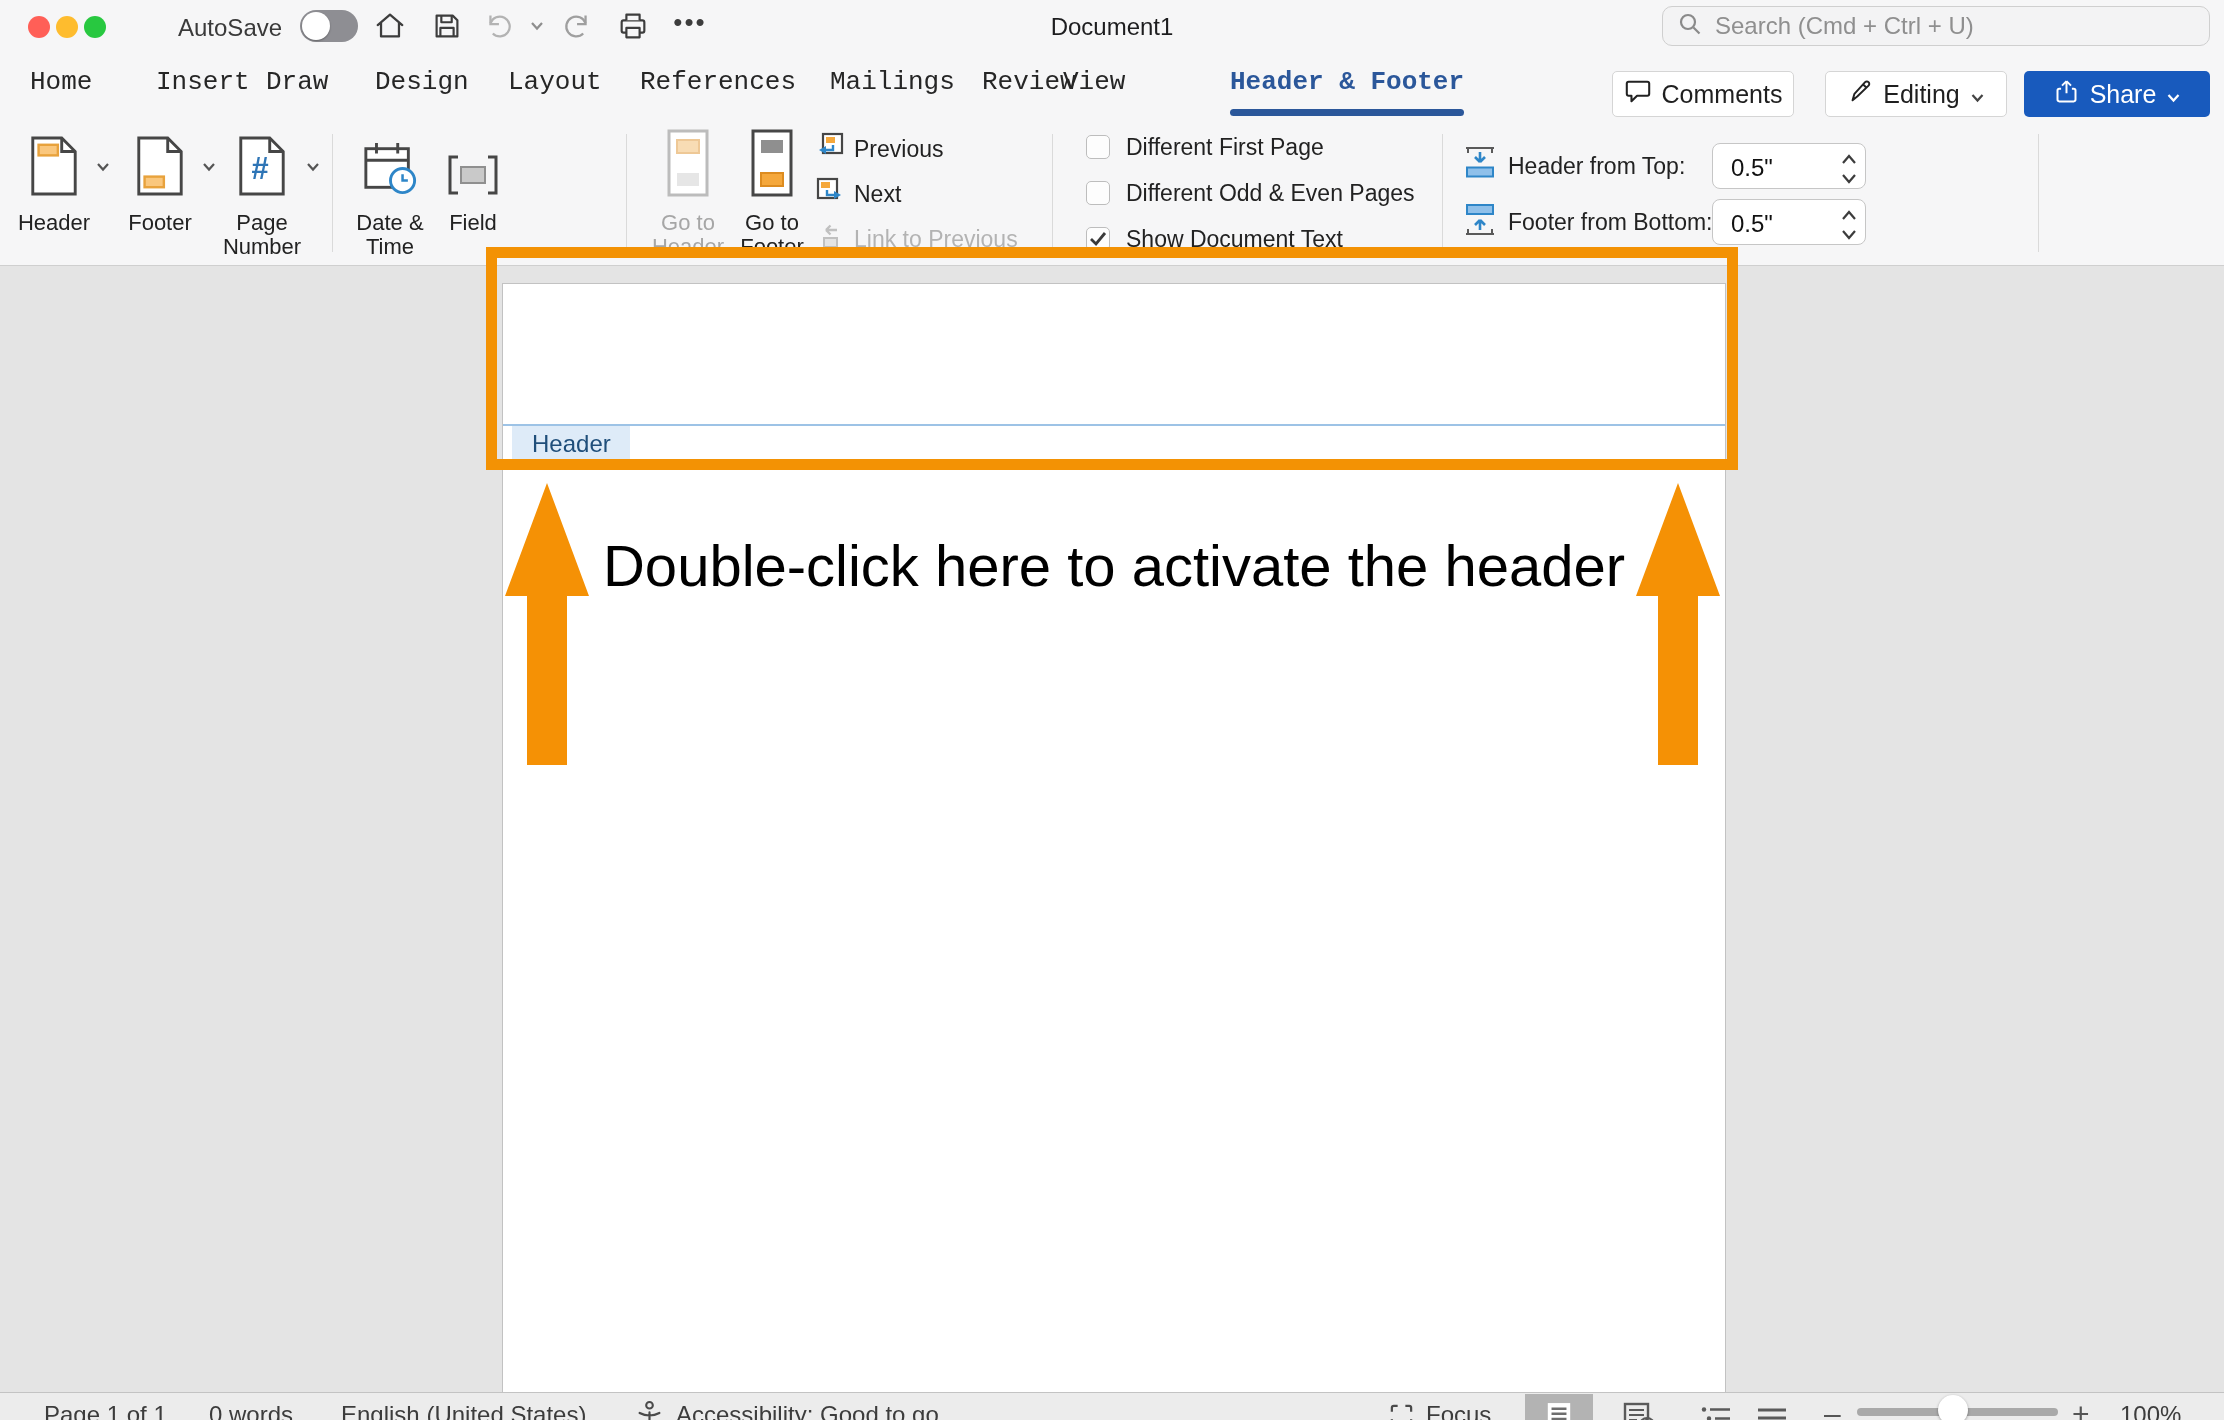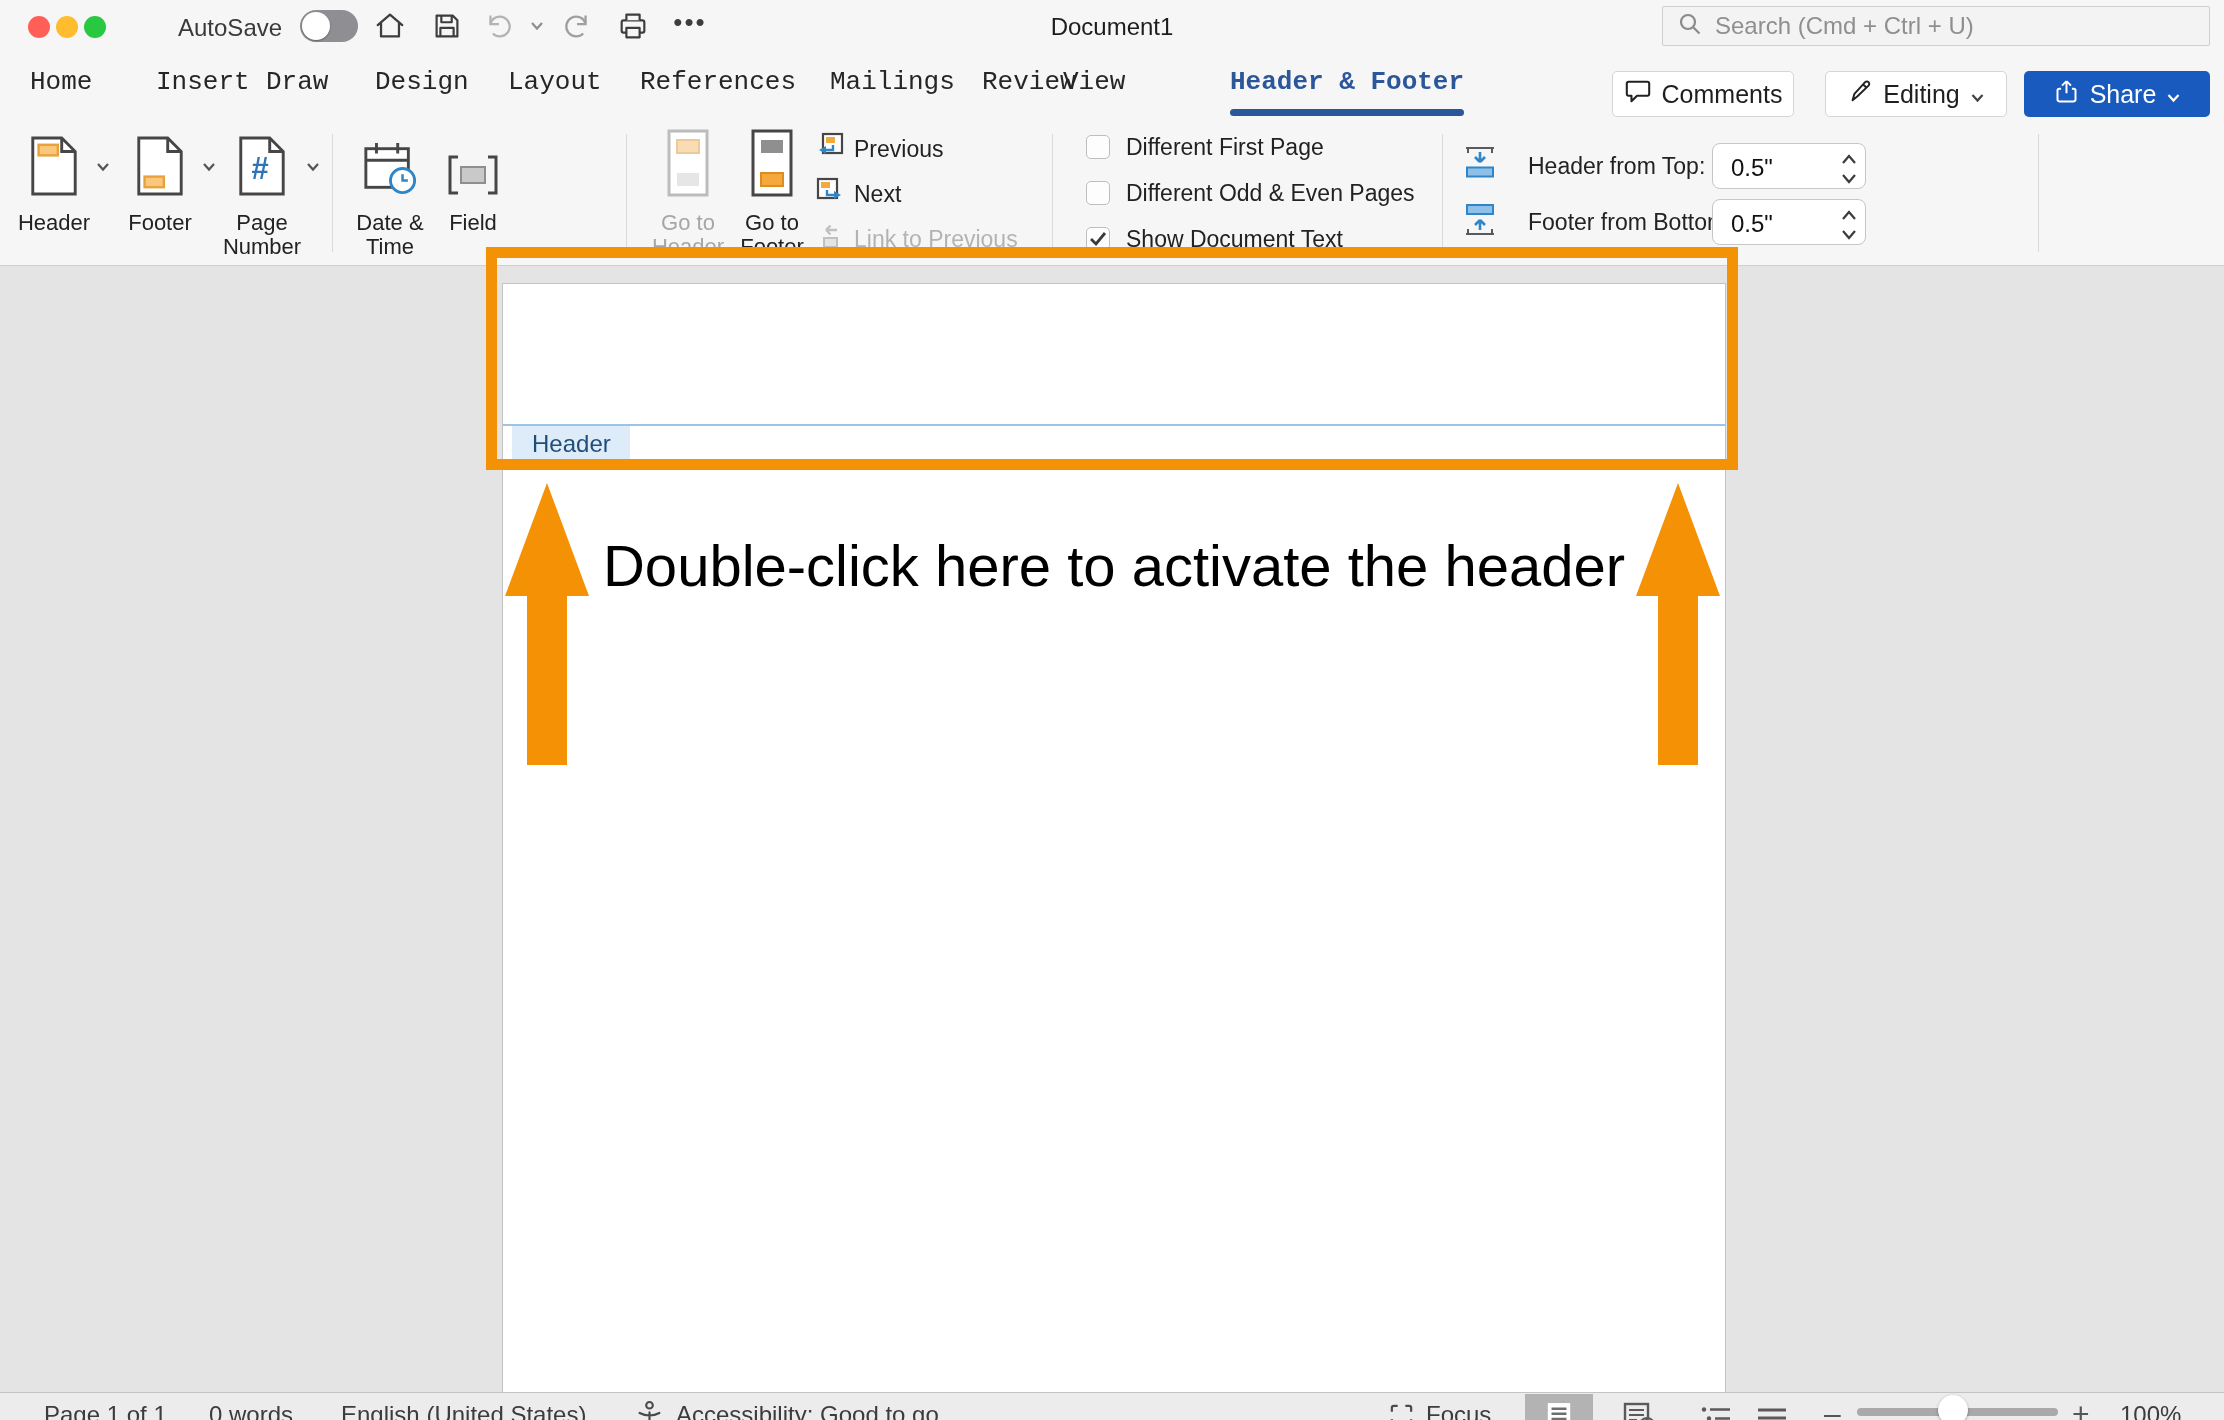--- a/index.html
+++ b/index.html
@@ -17,21 +17,21 @@
   
   .tl{position:absolute;top:16px;width:22px;height:22px;border-radius:50%;}
   .tl.red{left:28px;background:#ff5f57;}
   .tl.yellow{left:56px;background:#febc2e;}
   .tl.green{left:84px;background:#28c840;}
   .autosave-label{position:absolute;left:178px;top:14px;font-size:24px;color:#3a3a3a;}
   .toggle{position:absolute;left:300px;top:10px;width:58px;height:32px;border-radius:16px;background:#8e8e93;}
   .toggle .knob{position:absolute;left:2px;top:2px;width:28px;height:28px;border-radius:50%;background:#fff;box-shadow:0 1px 2px rgba(0,0,0,.3);}
   .tb-icon{position:absolute;top:8px;width:36px;height:36px;display:flex;align-items:center;justify-content:center;}
   .doc-title{position:absolute;left:0;right:0;top:13px;text-align:center;font-size:24px;color:#1d1d1f;}
-  .searchbox{position:absolute;left:1662px;top:6px;width:548px;height:40px;border:1.5px solid #cfcfcf;border-radius:2px;background:#f3f3f4;display:flex;align-items:center;box-sizing:border-box;padding:0 14px;}
+  .searchbox{position:absolute;left:1662px;top:6px;width:548px;height:40px;border:1.5px solid #cfcfcf;border-radius:10px;background:#f3f3f4;display:flex;align-items:center;box-sizing:border-box;padding:0 14px;}
   .searchbox input{border:none;outline:none;background:transparent;font-size:24px;font-family:inherit;color:#333;margin-left:10px;width:460px;}
   .searchbox input::placeholder{color:#8f8f8f;}
 
   
   .tab{position:absolute;top:52px;height:60px;line-height:60px;font-size:26px;color:#262626;cursor:default;font-family:Liberation Mono, monospace;}
   .tab.active{color:#2b579a;font-weight:700;}
   .tab.active::after{content:"";position:absolute;left:0;right:0;bottom:-4px;height:7px;border-radius:4px;background:#2b579a;}
   .pill{position:absolute;top:71px;height:46px;border-radius:5px;display:flex;align-items:center;justify-content:center;gap:10px;font-size:25px;box-sizing:border-box;}
   .pill.ghost{background:#fff;border:1.5px solid #d5d5d5;color:#1f1f1f;}
   .pill.blue{background:#185abd;color:#fff;border:none;}
@@ -44,21 +44,21 @@
   .bigbtn.disabled .lbl{color:#a6a6a6;}
   .chev{position:absolute;width:14px;height:10px;}
   .navrow{position:absolute;left:816px;top:131px;}
   .navrow .row{display:flex;align-items:center;gap:10px;height:36px;margin-bottom:9px;font-size:23px;color:#222;}
   .navrow .row.disabled{color:#b3b3b3;}
   .cbgroup{position:absolute;left:1086px;top:127px;}
   .cbrow{display:flex;align-items:center;gap:16px;height:40px;margin-bottom:6px;font-size:23px;color:#222;}
   .checkbox{width:24px;height:24px;border:1.5px solid #bdbdbd;border-radius:5px;background:#fdfdfd;box-sizing:border-box;display:flex;align-items:center;justify-content:center;}
   .checkbox svg{display:none;}
   .checkbox.checked svg{display:block;}
-  .spinlabel{position:absolute;display:flex;align-items:center;gap:30px;font-size:23px;color:#222;height:46px;}
+  .spinlabel{position:absolute;display:flex;align-items:center;gap:10px;font-size:23px;color:#222;height:46px;}
   .spininput{position:absolute;left:1712px;width:154px;height:46px;border:1.5px solid #c6c6c6;border-radius:8px;background:#fff;box-sizing:border-box;}
   .spininput input{border:none;outline:none;background:transparent;font-size:24px;font-family:inherit;color:#111;margin:9px 0 0 16px;width:90px;}
   .stepper{position:absolute;right:8px;width:16px;height:11px;}
   .closebtn{position:absolute;left:2072px;top:131px;width:140px;display:flex;flex-direction:column;align-items:center;}
   .closebtn .lbl{margin-top:12px;font-size:22px;line-height:24px;text-align:center;color:#222;}
 
   
   .page{position:absolute;left:502px;top:283px;width:1224px;height:1110px;background:#fff;border:1px solid #c2c2c2;box-sizing:border-box;z-index:1;}
   .blueline{position:absolute;left:503px;top:424px;width:1222px;height:2px;background:#9dc3e6;z-index:2;}
   .headertab{position:absolute;left:512px;top:426px;width:118px;height:36px;background:#deebf8;z-index:2;display:flex;align-items:center;font-size:24px;color:#1f4e7a;padding-left:20px;box-sizing:border-box;}

